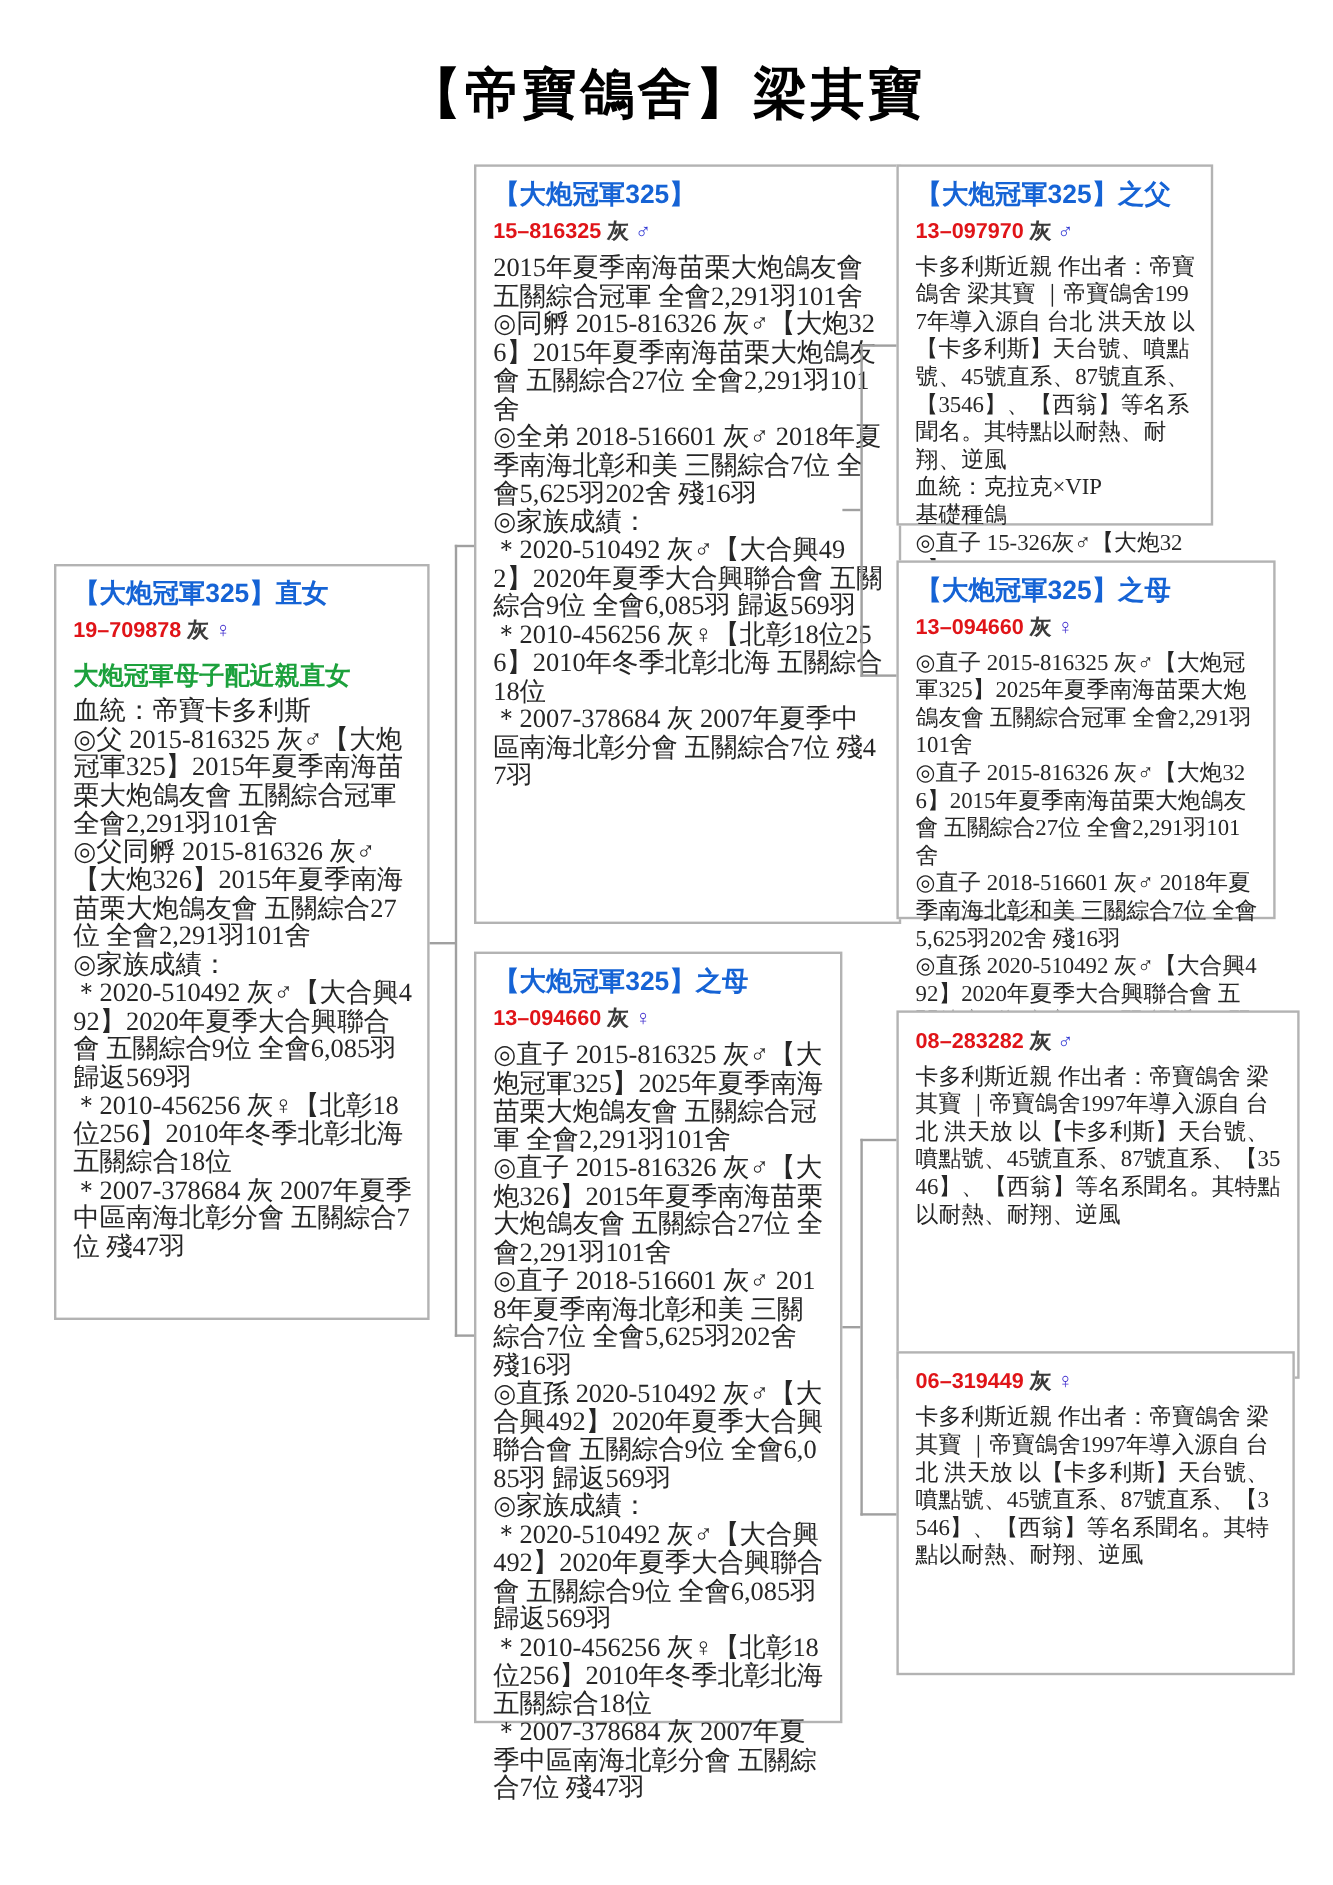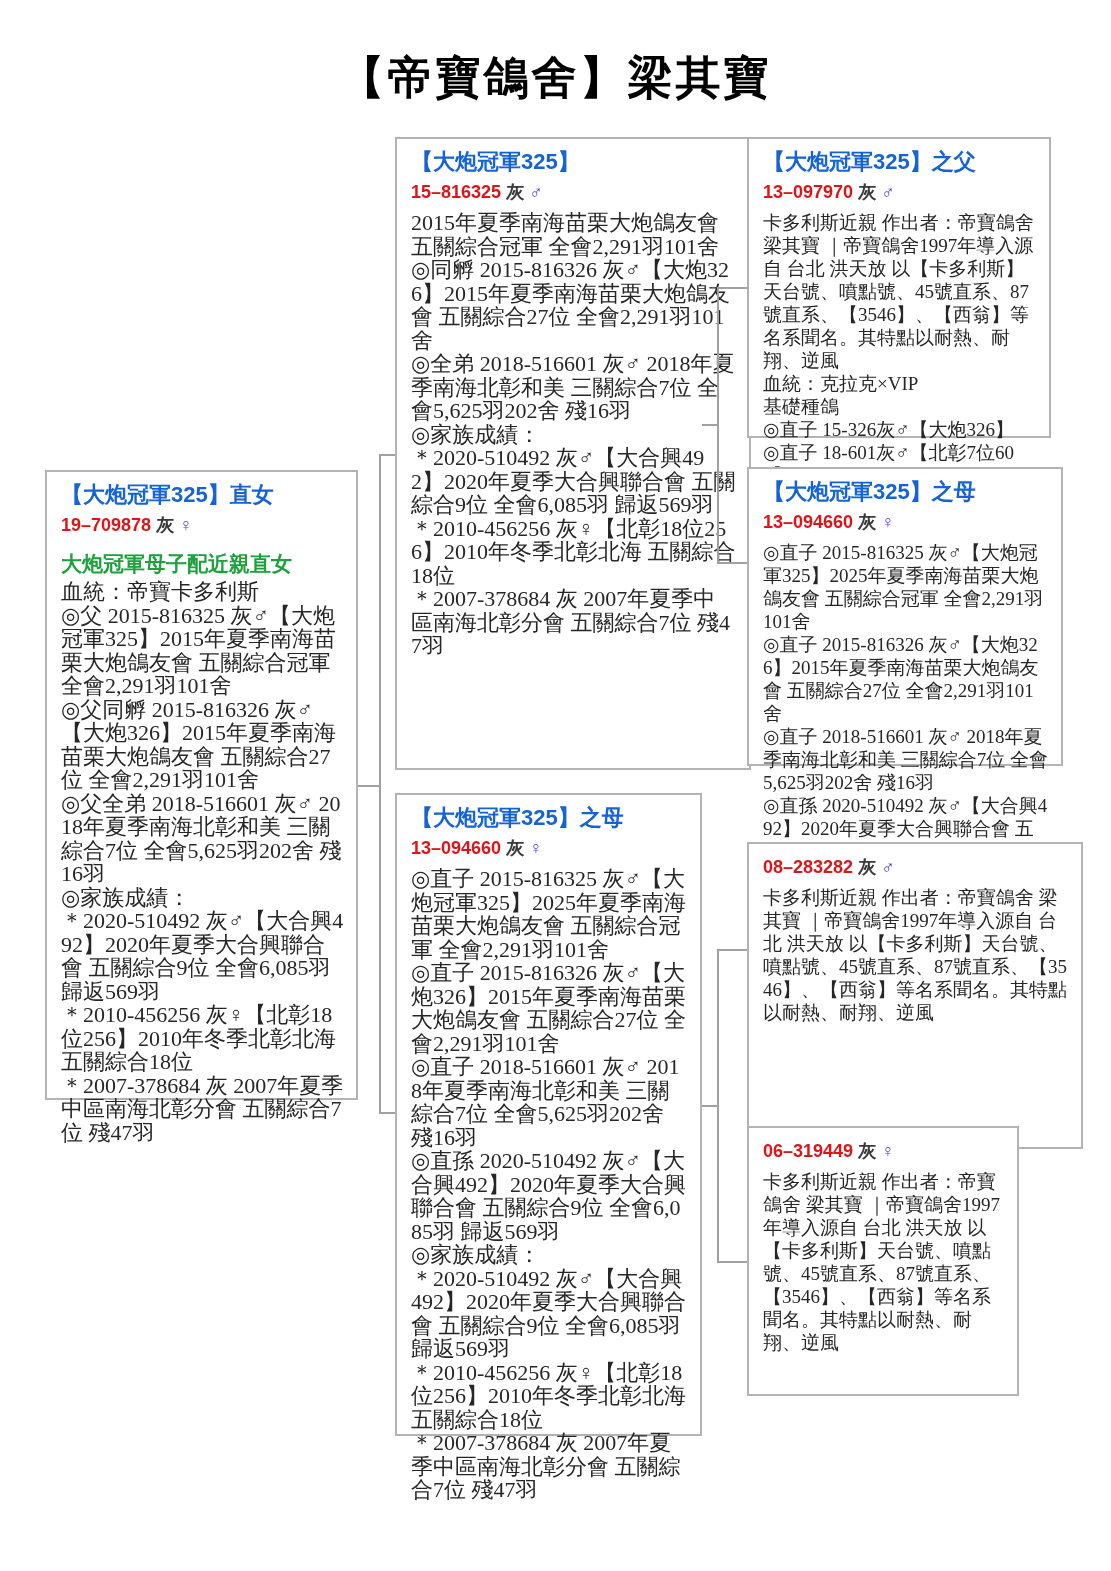--- a/index.html
+++ b/index.html
@@ -56,21 +56,20 @@
     <div class="ring-line">
       <span class="ring-no">19–709878</span>
       <span class="color-word">灰</span>
       <span class="sex-f">♀</span>
     </div>
     <div class="note">大炮冠軍母子配近親直女</div>
     <div class="body">
         <div class="entry">血統：帝寶卡多利斯</div>
         <div class="entry">◎父 2015-816325 灰♂【大炮冠軍325】2015年夏季南海苗栗大炮鴿友會 五關綜合冠軍 全會2,291羽101舍</div>
         <div class="entry">◎父同孵 2015-816326 灰♂【大炮326】2015年夏季南海苗栗大炮鴿友會 五關綜合27位 全會2,291羽101舍</div>
-        <div class="entry">◎父全弟 2018-516601 灰♂ 2018年夏季南海北彰和美 三關綜合7位 全會5,625羽202舍 殘16羽</div>
         <div class="entry">◎家族成績：</div>
         <div class="entry">＊2020-510492 灰♂【大合興492】2020年夏季大合興聯合會 五關綜合9位 全會6,085羽 歸返569羽</div>
         <div class="entry">＊2010-456256 灰♀【北彰18位256】2010年冬季北彰北海 五關綜合18位</div>
         <div class="entry">＊2007-378684 灰 2007年夏季中區南海北彰分會 五關綜合7位 殘47羽</div>
       </div>
   </div>
 
   <div class="pbox" style="left:395px;top:137px;width:356px;height:633px;">
     <div class="box-title">【大炮冠軍325】</div>
     <div class="ring-line">
@@ -101,21 +100,21 @@
         <div class="entry">◎直子 2015-816326 灰♂【大炮326】2015年夏季南海苗栗大炮鴿友會 五關綜合27位 全會2,291羽101舍</div>
         <div class="entry">◎直子 2018-516601 灰♂ 2018年夏季南海北彰和美 三關綜合7位 全會5,625羽202舍 殘16羽</div>
         <div class="entry">◎直孫 2020-510492 灰♂【大合興492】2020年夏季大合興聯合會 五關綜合9位 全會6,085羽 歸返569羽</div>
         <div class="entry">◎家族成績：</div>
         <div class="entry">＊2020-510492 灰♂【大合興492】2020年夏季大合興聯合會 五關綜合9位 全會6,085羽 歸返569羽</div>
         <div class="entry">＊2010-456256 灰♀【北彰18位256】2010年冬季北彰北海 五關綜合18位</div>
         <div class="entry">＊2007-378684 灰 2007年夏季中區南海北彰分會 五關綜合7位 殘47羽</div>
       </div>
   </div>
 
-  <div class="pbox small" style="left:747px;top:137px;width:304px;height:301px;">
+  <div class="pbox small" style="left:747px;top:137px;width:264px;height:301px;">
     <div class="box-title">【大炮冠軍325】之父</div>
     <div class="ring-line">
       <span class="ring-no">13–097970</span>
       <span class="color-word">灰</span>
       <span class="sex-m">♂</span>
     </div>
     <div class="body">
         <div class="entry">卡多利斯近親 作出者：帝寶鴿舍 梁其寶 ｜帝寶鴿舍1997年導入源自 台北 洪天放 以【卡多利斯】天台號、噴點號、45號直系、87號直系、【3546】、【西翁】等名系聞名。其特點以耐熱、耐翔、逆風</div>
         <div class="entry">血統：克拉克×VIP</div>
         <div class="entry">基礎種鴿</div>
@@ -144,21 +143,21 @@
     <div class="ring-line">
       <span class="ring-no">08–283282</span>
       <span class="color-word">灰</span>
       <span class="sex-m">♂</span>
     </div>
     <div class="body">
         <div class="entry">卡多利斯近親 作出者：帝寶鴿舍 梁其寶 ｜帝寶鴿舍1997年導入源自 台北 洪天放 以【卡多利斯】天台號、噴點號、45號直系、87號直系、【3546】、【西翁】等名系聞名。其特點以耐熱、耐翔、逆風</div>
       </div>
   </div>
 
-  <div class="pbox small" style="left:747px;top:1126px;width:272px;height:270px;">
+  <div class="pbox small" style="left:747px;top:1126px;width:332px;height:270px;">
     <div class="ring-line">
       <span class="ring-no">06–319449</span>
       <span class="color-word">灰</span>
       <span class="sex-f">♀</span>
     </div>
     <div class="body">
         <div class="entry">卡多利斯近親 作出者：帝寶鴿舍 梁其寶 ｜帝寶鴿舍1997年導入源自 台北 洪天放 以【卡多利斯】天台號、噴點號、45號直系、87號直系、【3546】、【西翁】等名系聞名。其特點以耐熱、耐翔、逆風</div>
       </div>
   </div>
 

